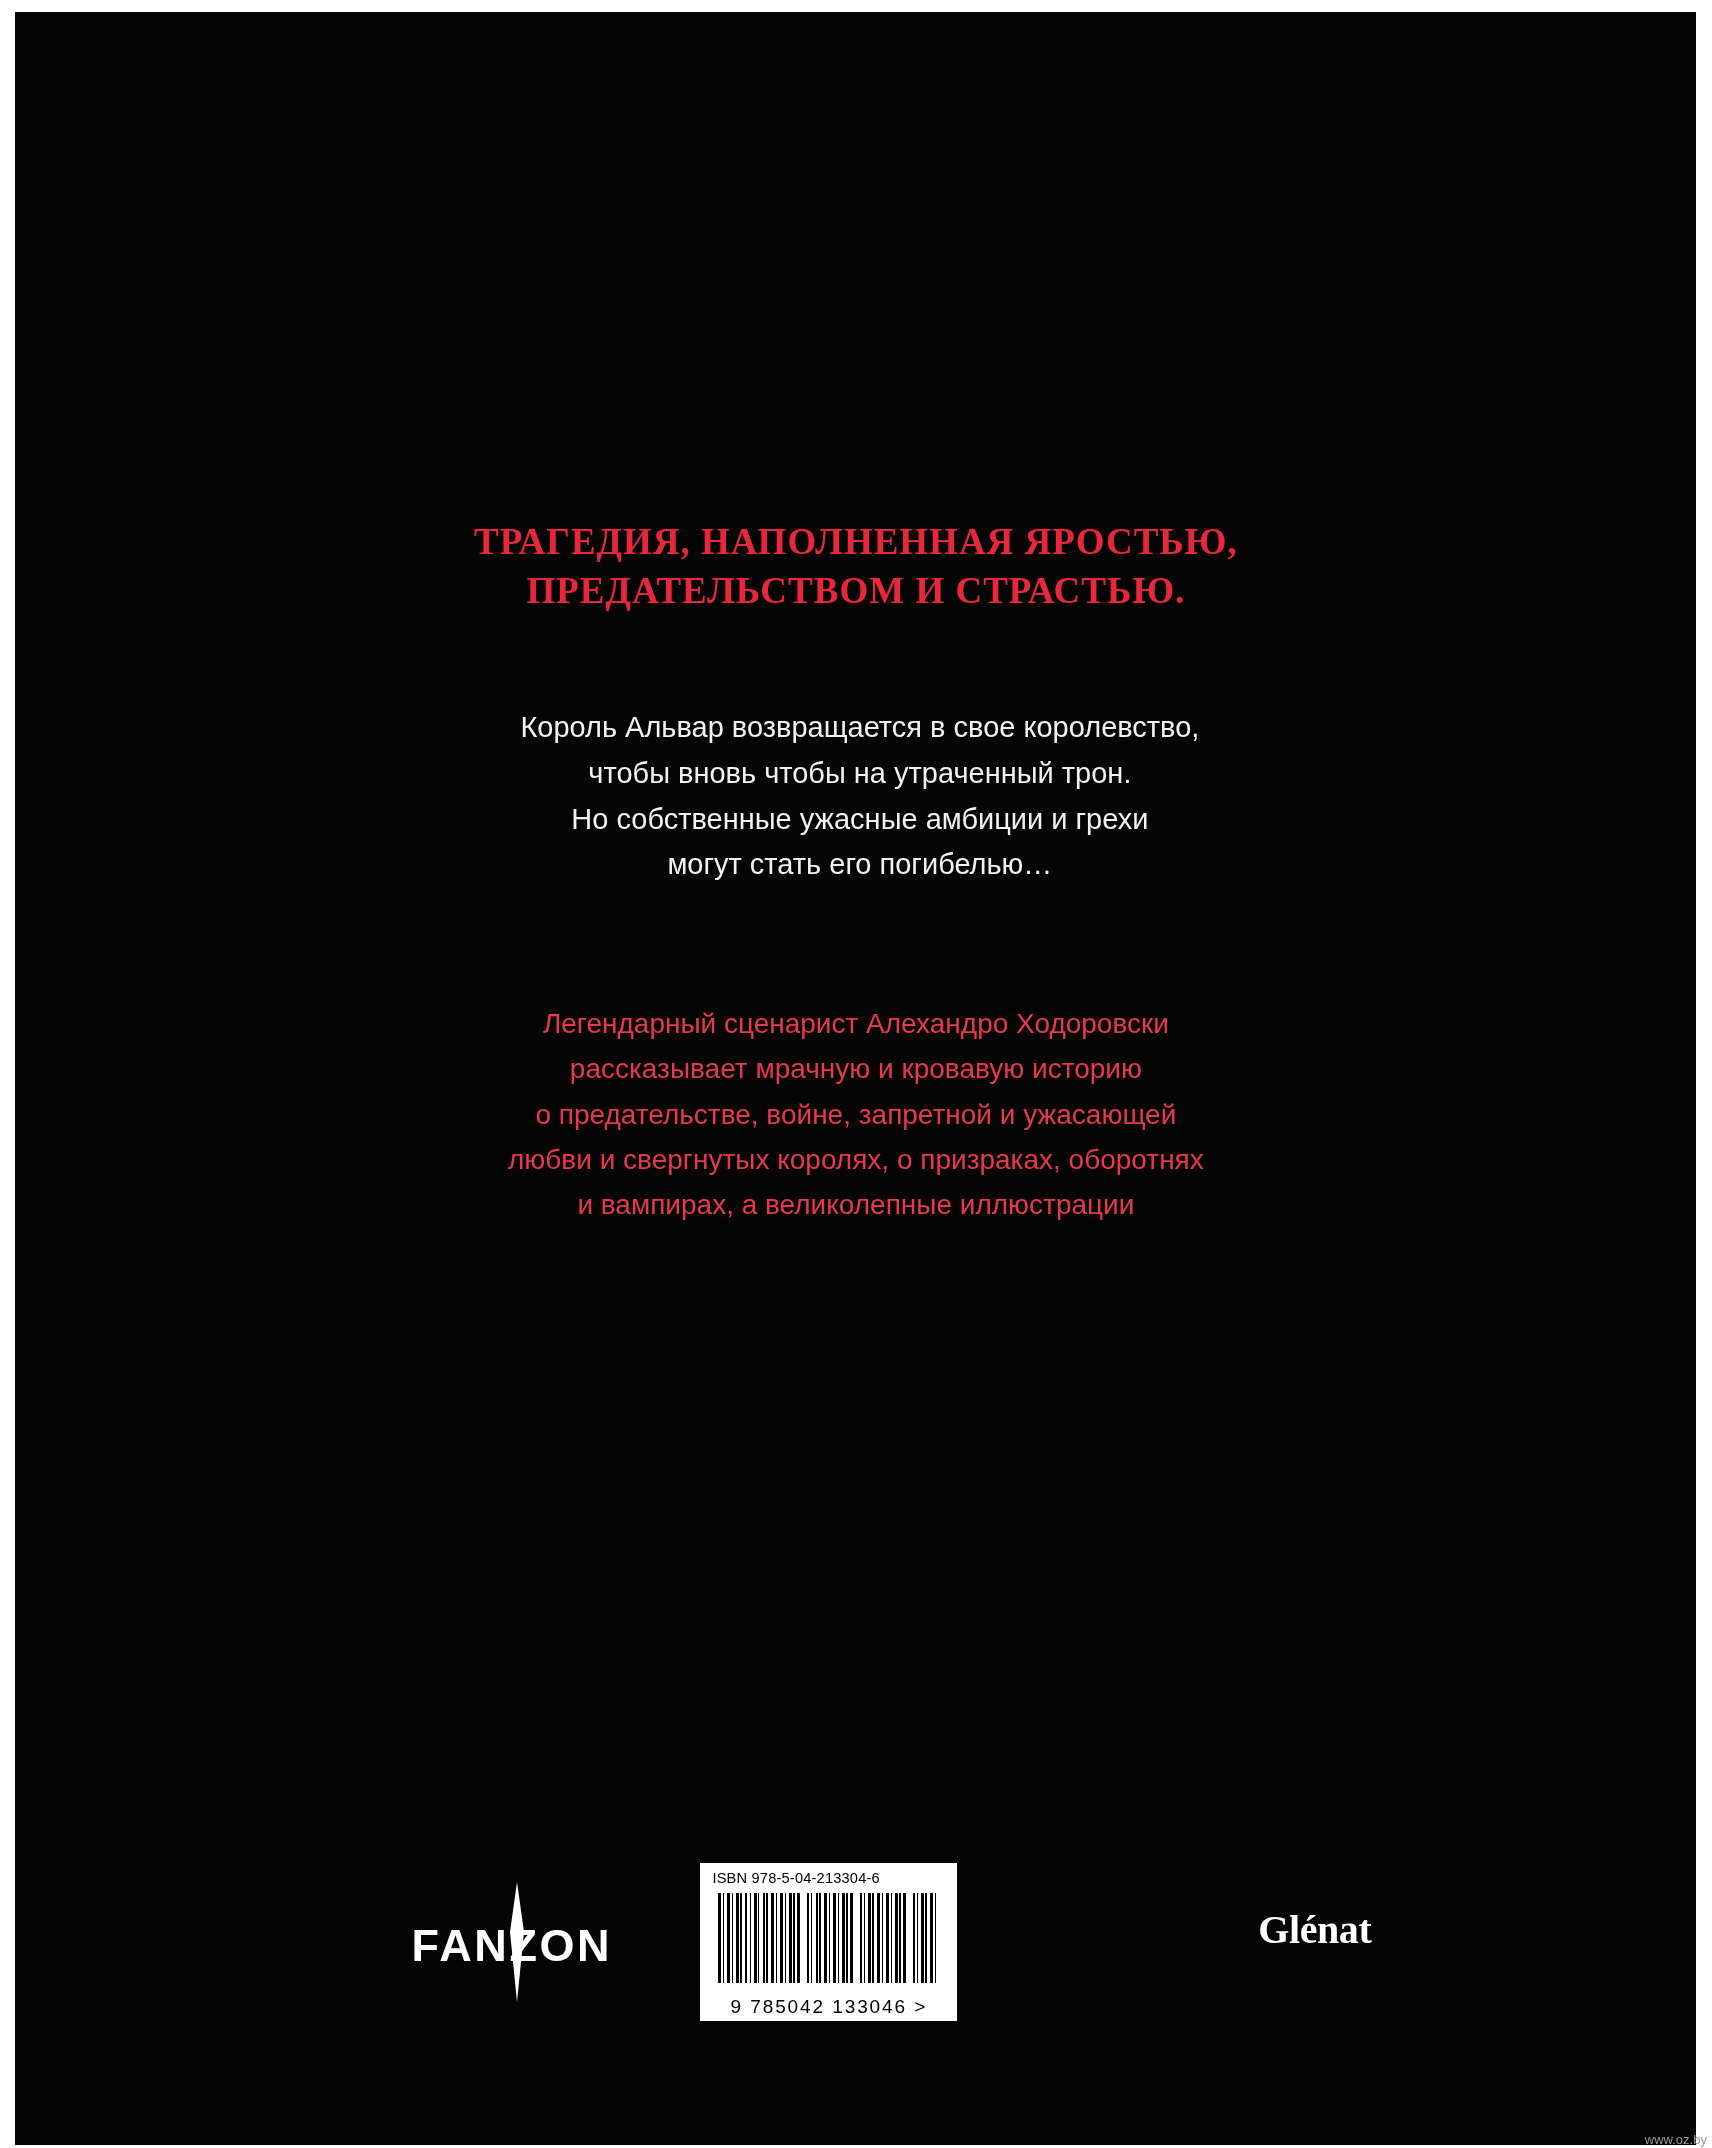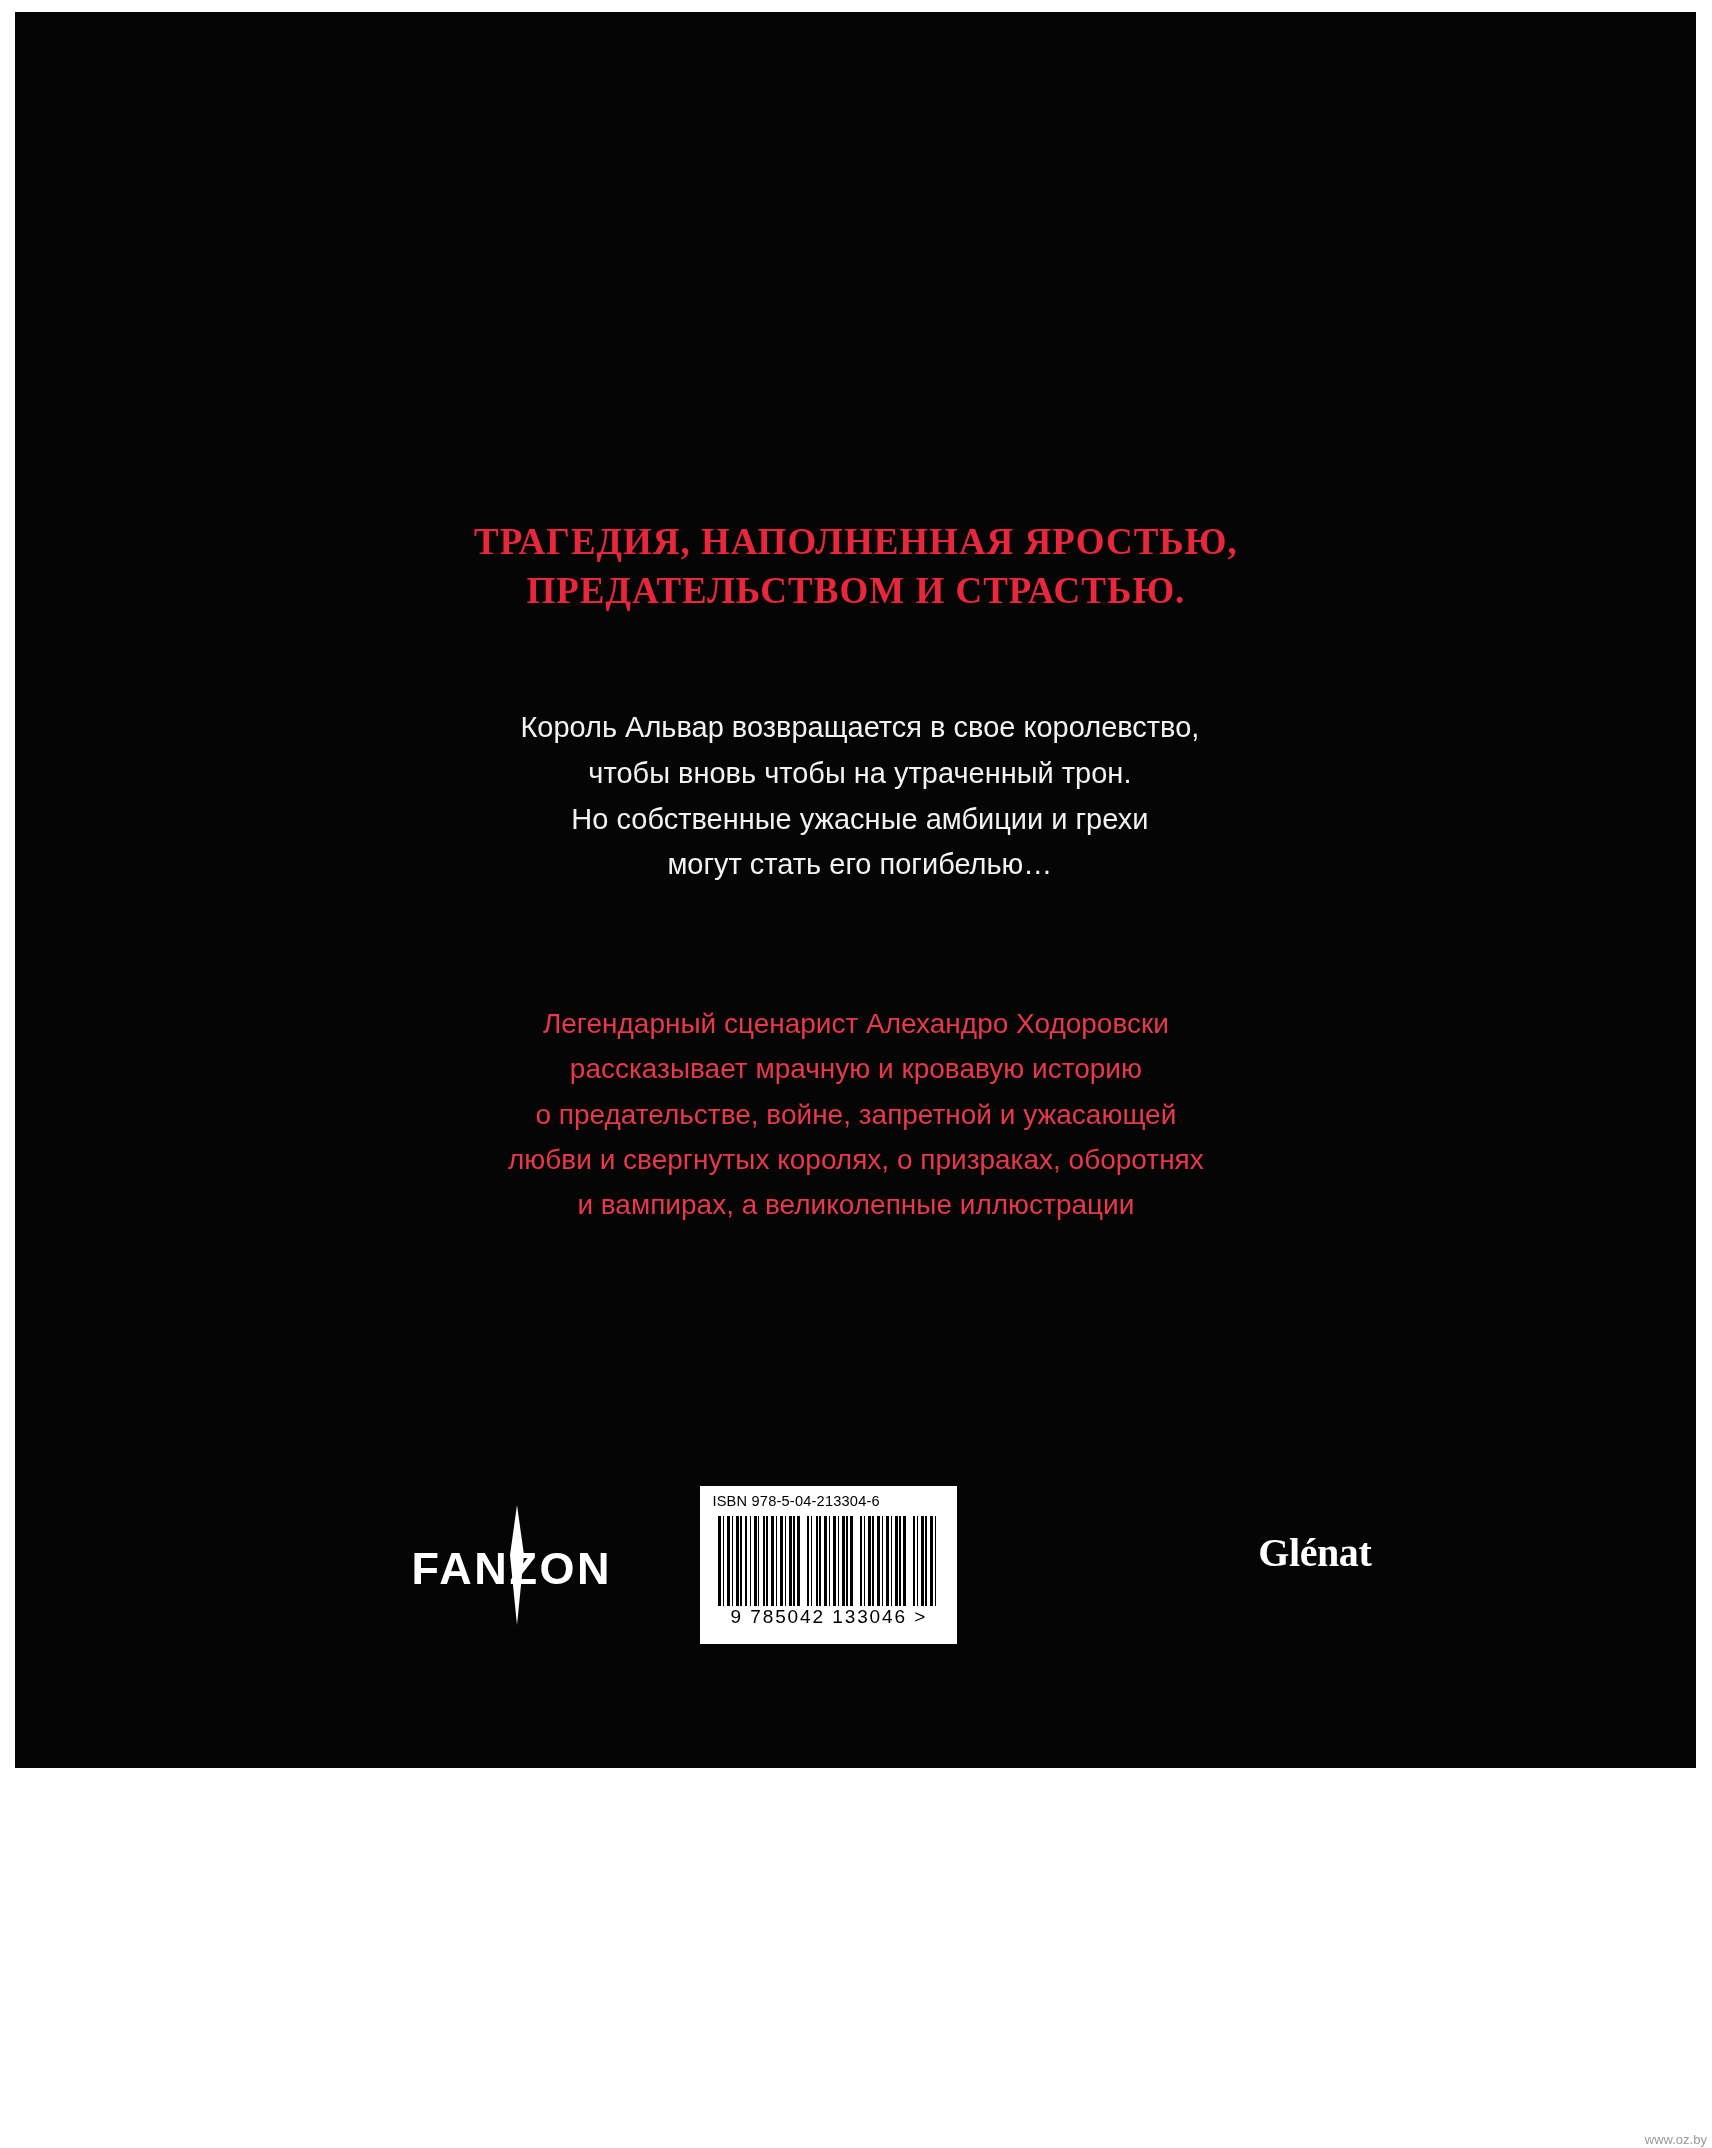--- a/index.html
+++ b/index.html
@@ -20,21 +20,21 @@
     height: 2149px;
     background: #ffffff;
     box-sizing: border-box;
   }
 
   .cover {
     position: absolute;
     left: 15.4px;
     top: 12px;
     width: 1681px;
-    height: 1756px;
+    height: 2133px;
     background: #050505;
     box-sizing: border-box;
   }
 
   
   .headline {
     position: absolute;
     left: 0;
     top: 505px;
     width: 100%;
@@ -178,21 +178,21 @@
         #000 18px, #000 20.5px, #fff 20.5px, #fff 22px,
         #000 22px, #000 24px, #fff 24px, #fff 26.5px
       );
   }
   .barcode-digits {
     font-family: "Liberation Sans", sans-serif;
     font-size: 19px;
     color: #000000;
     letter-spacing: 1.9px;
     text-align: center;
-    margin-top: 0;
+    margin-top: 13px;
   }
 
   
   .glenat {
     position: absolute;
     right: 325px;
     top: 50px;
     color: #ffffff;
     font-family: "Liberation Serif", serif;
     font-weight: bold;

